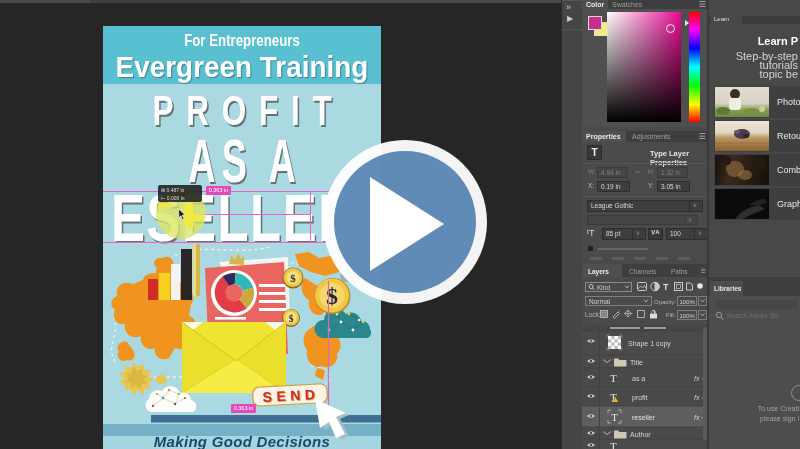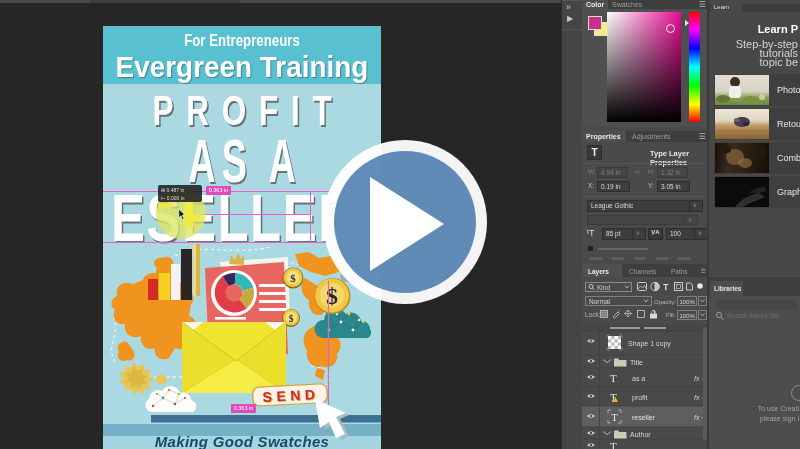--- a/index.html
+++ b/index.html
@@ -51,21 +51,21 @@
 
 #proppanel{position:absolute;left:0;top:127px;width:127px;height:136px;background:#4a4a4a;}
 .field{position:absolute;background:#3d3d3d;border:1px solid #2e2e2e;color:#d8d8d8;font-size:6.5px;line-height:9px;padding-left:3px;}
 .dimfield{position:absolute;background:#454545;border:1px solid #3a3a3a;color:#808080;font-size:6.5px;line-height:9px;padding-left:3px;}
 .lbl{position:absolute;color:#b8b8b8;font-size:6.5px;}
 .dimlbl{position:absolute;color:#7d7d7d;font-size:6.5px;}
 
 #layerspanel{position:absolute;left:0;top:263px;width:127px;height:186px;background:#4a4a4a;}
 
 #rightcol{left:709px;top:0;width:91px;height:449px;background:#484848;}
-#learnpanel{position:absolute;left:0;top:4px;width:91px;height:277px;background:#484848;}
+#learnpanel{position:absolute;left:0;top:16px;width:91px;height:277px;background:#484848;}
 .lrnrow{position:absolute;left:5px;width:90px;height:32px;background:#3f3f3f;}
 .thumb{position:absolute;left:1px;top:1px;width:54px;height:30px;}
 .lrnlbl{position:absolute;left:63px;top:11px;color:#e8e8e8;font-size:9px;}
 #libpanel{position:absolute;left:0;top:277px;width:91px;height:172px;background:#4d4d4d;}
 #gapcol{left:707px;top:0;width:2px;height:449px;background:#3a3a3a;}
 </style></head>
 <body>
 <div id="stage">
 
   <div class="abs" style="left:0;top:0;width:561px;height:449px;background:#262626;"></div>
@@ -206,21 +206,21 @@
         <rect x="150.5" y="142.2" width="73" height="17.6" rx="6" fill="#fdf4e6"></rect>
         <text x="188" y="156.5" text-anchor="middle" font-size="14" font-weight="bold" fill="#d7262b" letter-spacing="4.5" font-family="Liberation Sans,sans-serif" style="text-shadow:1px 1px 0 rgba(202,168,74,.9);">SEND</text>
       </g>
       <line x1="225.5" y1="37" x2="225.5" y2="174" stroke="#d36cc0" stroke-width="1.2"></line>
 
       <g>
         <polygon points="217,158 246,171 237,175 246,192 238,196 230,180 222,186" fill="#a9bcc4"></polygon>
         <polygon points="212,155 243,169 233,173 242,190 233,194 226,178 217,184" fill="#ffffff"></polygon>
       </g>
     </svg>
-    <div id="mgd">Making Good Swatches</div>
+    <div id="mgd">Making Good Decisions</div>
 
     <div class="guide" style="left:0;top:165px;width:278px;height:1px;"></div>
     <div class="guide" style="left:0;top:216px;width:278px;height:1px;"></div>
     <div class="guide" style="left:92px;top:188px;width:116px;height:1px;"></div>
     <div class="guide" style="left:207px;top:165px;width:1px;height:51px;"></div>
         <div id="blob"></div>
     <div style="position:absolute;left:81px;top:178px;width:10px;height:23px;background:rgba(242,234,58,.85);border-radius:2px;"></div>
     <div style="position:absolute;left:90px;top:188px;width:8px;height:7px;background:rgba(242,234,58,.85);"></div>
     <div id="tip">
         <div>⊞ 0.487 in</div>

